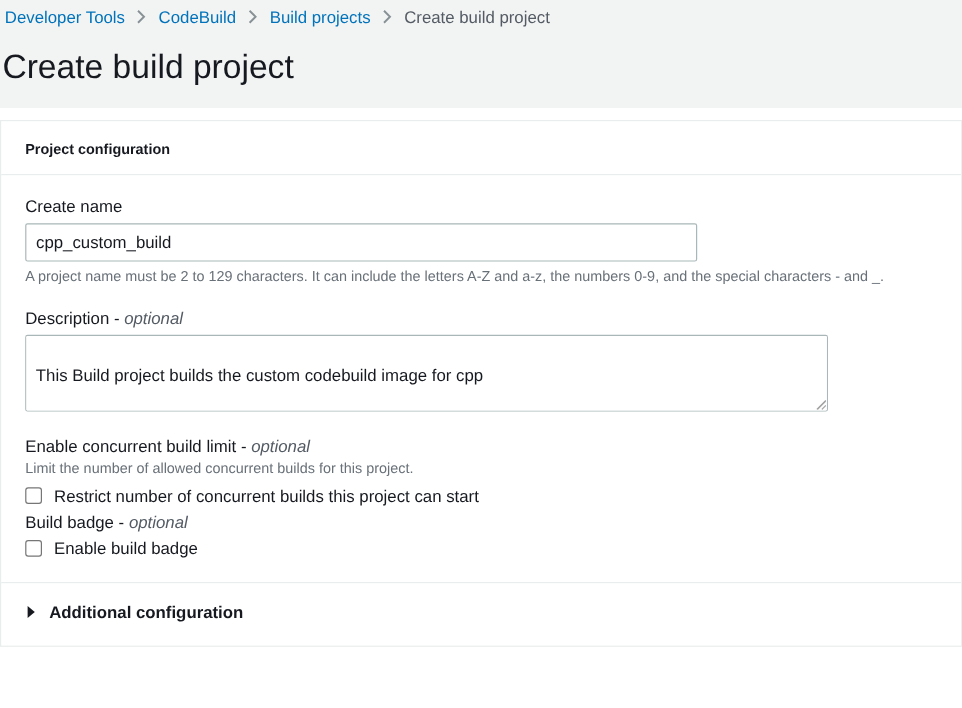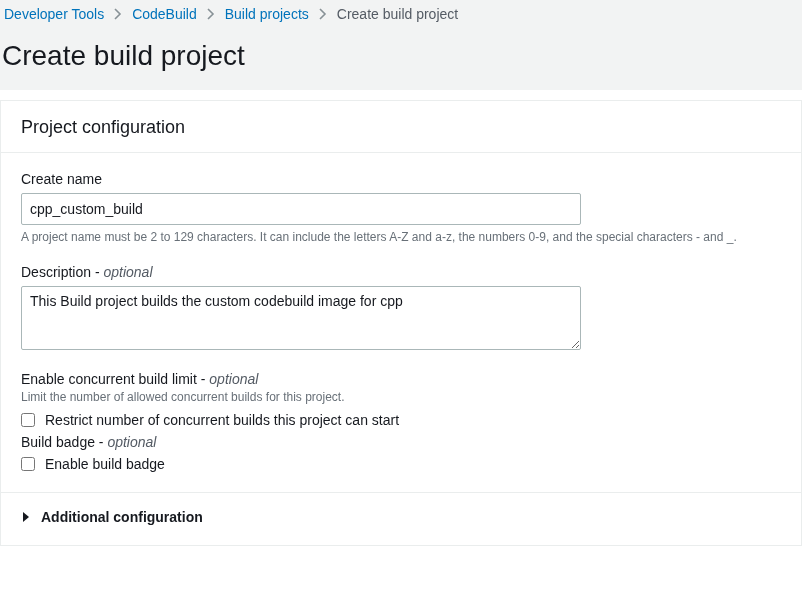--- a/index.html
+++ b/index.html
@@ -34,42 +34,42 @@
     }
     .panel {
       border: 1px solid #eaeded;
       background: #ffffff;
       margin-top: 10px;
     }
     .panel-header {
       padding: 16px 20px 14px 20px;
       border-bottom: 1px solid #eaeded;
     }
-    .panel-header h2 { font-size: 18px; font-weight: 400; color: #16191f; }
+    .panel-header h2 { font-size: 12px; font-weight: 700; color: #16191f; }
     .panel-body { padding: 18px 20px; }
     .form-group { margin-bottom: 18px; }
     .form-label { font-size: 14px; color: #16191f; margin-bottom: 6px; display: block; }
     .optional-inline { color: #16191f; }
     .optional-inline em { font-style: italic; color: #545b64; }
     .text-input {
       width: 560px;
       max-width: 100%;
       height: 32px;
       padding: 4px 8px;
       font-size: 14px;
       border: 1px solid #aab7b8;
       border-radius: 2px;
       color: #16191f;
       font-family: inherit;
     }
     .textarea {
-      width: 560px;
+      width: 669px;
       max-width: 100%;
       height: 64px;
-      padding: 6px 8px;
+      padding: 24px 8px;
       font-size: 14px;
       border: 1px solid #aab7b8;
       border-radius: 2px;
       color: #16191f;
       font-family: inherit;
       resize: both;
     }
     .hint {
       font-size: 12px;
       color: #687078;

